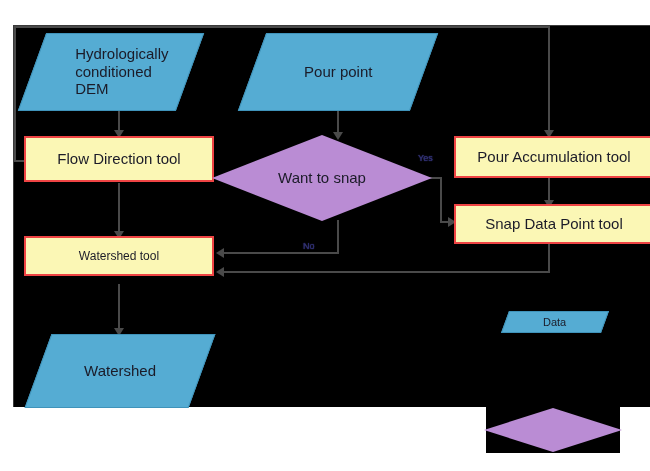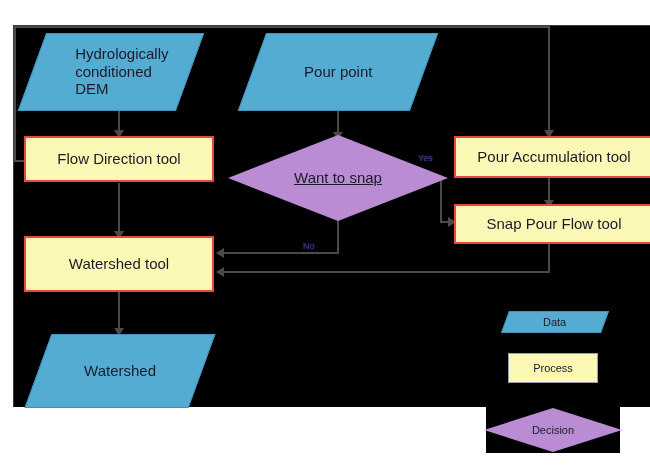--- a/index.html
+++ b/index.html
@@ -200,48 +200,44 @@
   </div>
 
   <div class="node proc" style="left:24px; top:136px; width:190px; height:46px; font-size:15px;">
     <span>Flow Direction tool</span>
   </div>
 
   <div class="node proc" style="left:454px; top:136px; width:200px; height:42px; font-size:15px;">
     <span>Pour Accumulation tool</span>
   </div>
 
-  <div class="node decision" style="left:228px; top:135px; width:220px; height:86px; font-size:15px;text-decoration:underline;">
+  <div class="node decision" style="left:212px; top:135px; width:220px; height:86px; font-size:15px;">
     <div class="dia"></div>
     <span>
       <span>Want to snap</span><br>
     </span>
   </div>
 
   <div class="node proc" style="left:454px; top:204px; width:200px; height:40px; font-size:15px;">
-    <span>Snap Pour Flow tool</span>
-  </div>
-
-  <div class="node proc" style="left:24px; top:236px; width:190px; height:56px; font-size:15px;">
+    <span>Snap Data Point tool</span>
+  </div>
+
+  <div class="node proc" style="left:24px; top:236px; width:190px; height:40px; font-size:12px;">
     <span>Watershed tool</span>
   </div>
 
   <div class="node data-shape data-skew" style="left:38px; top:334px; width:164px; height:74px; font-size:15px;">
     <span>Watershed</span>
   </div>
 
   <div class="edge-label" style="left:411px; top:153px;margin-left:7px;">Yes</div>
   <div class="edge-label" style="left:303px; top:241px;">No</div>
 
   <div class="legend-item data-shape data-skew" style="left:505px; top:311px; width:100px; height:22px; border:1px solid #3f93ba;">
     <span>Data</span>
   </div>
 
-  <div class="legend-item proc" style="left:508px; top:353px; width:90px; height:30px; border:1px solid #9aa0b4;">
-    <span>Process</span>
-  </div>
 
   <div class="legend-item decision" style="left:484px; top:408px; width:138px; height:44px;">
     <div class="dia"></div>
-    <span>Decision</span>
   </div>
 
 </div>
 
 </body></html>

